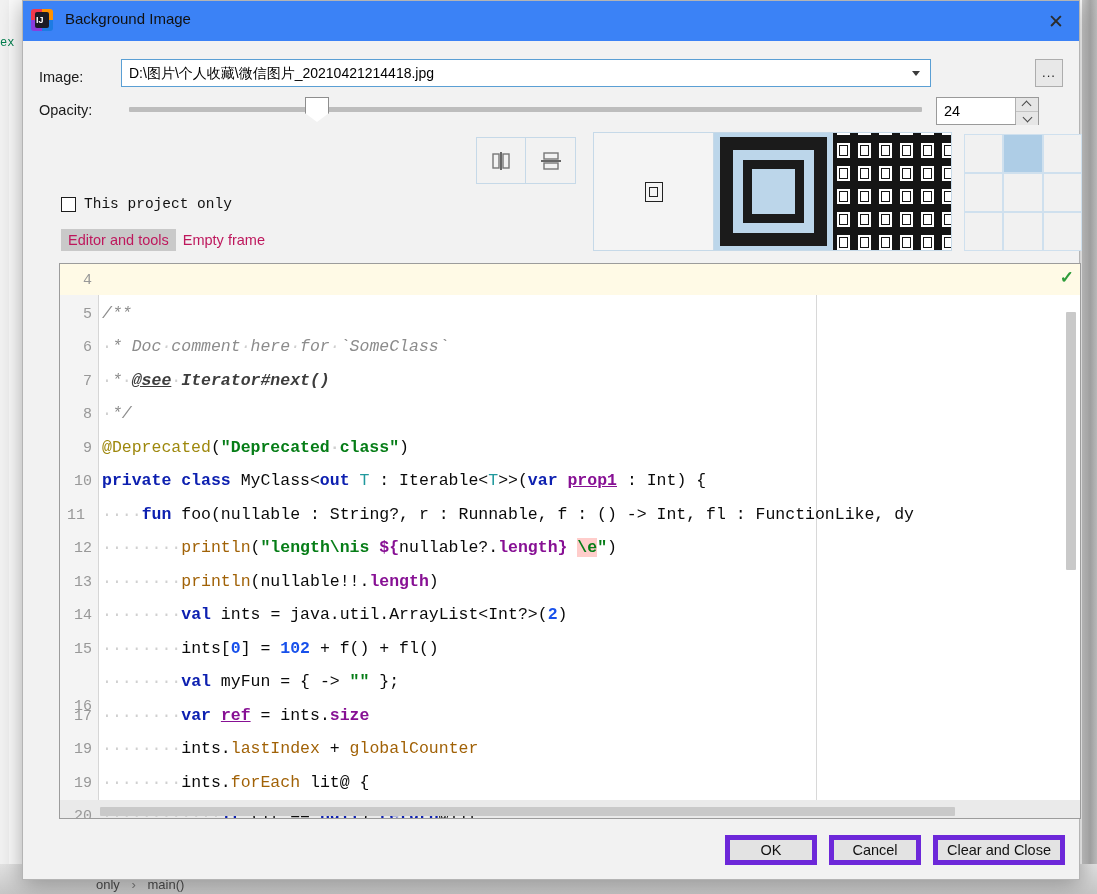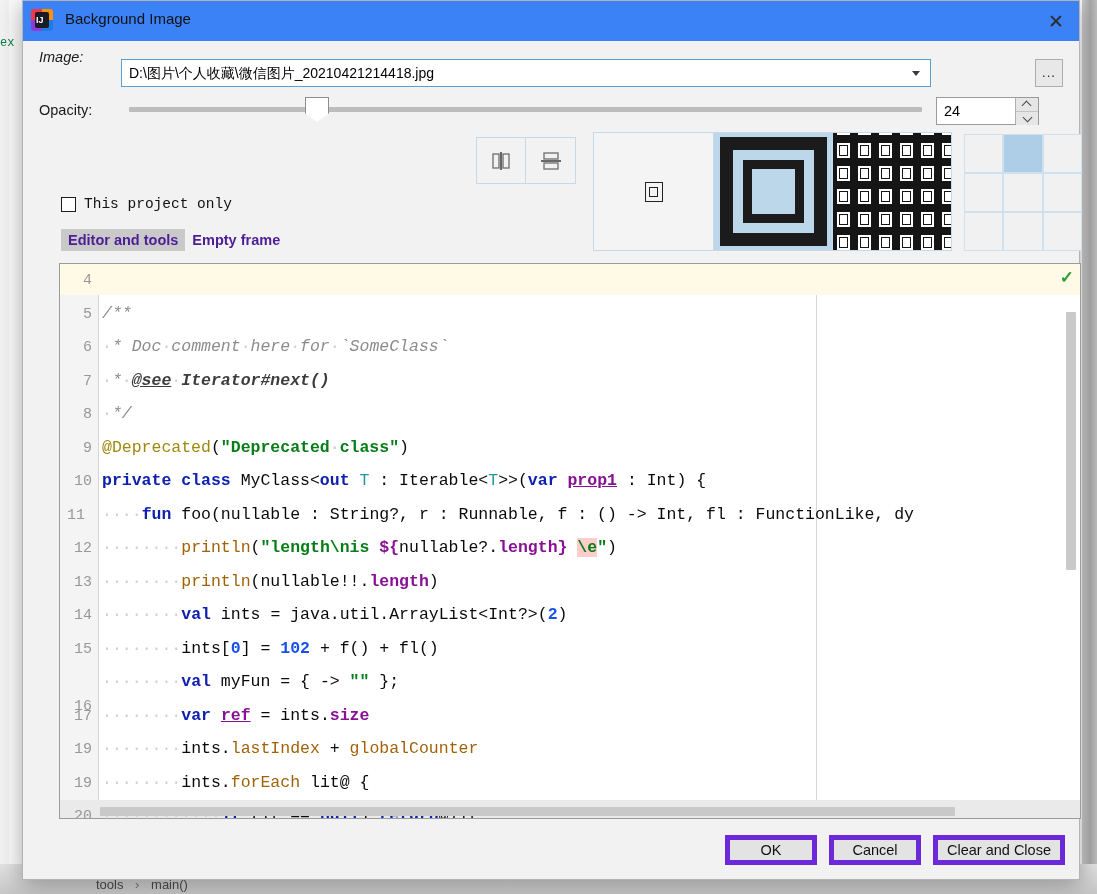--- a/index.html
+++ b/index.html
@@ -38,21 +38,21 @@
   .app-icon .inner{position:absolute;left:4px;top:3px;width:14px;height:16px;background:#1b1b25;border-radius:2px;}
   .app-icon .ij{position:absolute;left:5px;top:4px;color:#fff;font-size:9px;font-weight:bold;line-height:14px;}
   .title-text{position:absolute;left:42px;top:9px;font-size:15px;color:#111;}
   .close-btn{position:absolute;right:0;top:0;width:46px;height:40px;display:flex;align-items:center;justify-content:center;cursor:default;}
   .close-x{font-size:19px;color:#2b2b2b;line-height:1;}
 
   .row{position:absolute;}
   .field-label{font-size:14.5px;color:#1a1a1a;}
 
   
-  .lbl-image{left:16px;top:48px;font-style:italic;}
+  .lbl-image{left:16px;top:68px;}
   .combo{position:absolute;left:98px;top:58px;width:810px;height:28px;background:#fff;border:1px solid #5a9fd4;box-sizing:border-box;}
   .combo-text{position:absolute;left:7px;top:5px;font-size:14px;color:#000;white-space:nowrap;}
   .combo-caret{position:absolute;right:1px;top:1px;width:26px;height:24px;display:flex;align-items:center;justify-content:center;}
   .caret-dn{width:0;height:0;border-left:4.5px solid transparent;border-right:4.5px solid transparent;border-top:5px solid #3b3b3b;}
   .browse-btn{position:absolute;left:1012px;top:58px;width:28px;height:28px;background:#e8e8e8;border:1px solid #adadad;box-sizing:border-box;display:flex;align-items:center;justify-content:center;font-size:13px;color:#222;letter-spacing:1px;line-height:10px;}
 
   
   .lbl-opacity{left:16px;top:101px;}
   .slider-track{position:absolute;left:106px;top:106px;width:793px;height:5px;background:#bdbdbd;border-radius:1px;}
   .slider-thumb{position:absolute;left:282px;top:96px;width:24px;height:25px;}
@@ -91,21 +91,21 @@
   .anchor-cell{border:1px solid #cfe0ee;box-sizing:border-box;background:#f1f1f1;}
   .anchor-cell.sel{background:#aecde6;}
 
   
   .cbrow{position:absolute;left:38px;top:195px;display:flex;align-items:center;}
   .cbox{width:15px;height:15px;border:1.6px solid #1d1d1d;background:#fff;box-sizing:border-box;}
   .cblabel{margin-left:8px;font-size:14.5px;color:#111;font-family:Liberation Mono, monospace;}
 
   
   .tabs{position:absolute;left:38px;top:228px;display:flex;align-items:flex-end;}
-  .tab{font-size:14.5px;color:#4c1d95;padding:3px 7px;font-weight:bold;}
+  .tab{font-size:14.5px;color:#be185d;padding:3px 7px;}
   .tab.active{background:#c9c9c9;}
 
   
   .editor{position:absolute;left:36px;top:262px;width:1022px;height:556px;background:#fff;border:1px solid #9c9c9c;box-sizing:border-box;overflow:hidden;}
   .gutter{position:absolute;left:0;top:0;width:38px;height:554px;background:#f4f4f4;border-right:1px solid #d6d6d6;}
   .margin-guide{position:absolute;left:756px;top:0;width:1px;height:554px;background:#d8d8d8;}
   .ln{position:absolute;width:38px;text-align:right;padding-right:6px;box-sizing:border-box;font-family:"Liberation Mono", monospace;font-size:15px;color:#989898;}
   .cl{position:absolute;left:0;white-space:pre;font-family:"Liberation Mono", monospace;font-size:16.5px;color:#0a0a0a;letter-spacing:0px;}
   .row-hl{position:absolute;left:0;width:1020px;background:#fffae6;}
   .row-hl2{position:absolute;left:0;width:1020px;background:#eaeaea;}
@@ -138,21 +138,21 @@
 
 <div id="ide-bg">
   <div class="ide-left-strip"></div>
   <div class="ide-left-strip2"></div>
   <div class="ide-green-frag" style="left:0px;top:36px;">ex</div>
   <div class="ide-right-white"></div>
   <div class="ide-green-frag" style="left:1072px;top:38px;">t</div>
   <div class="ide-right-strip"></div>
   <div class="ide-bottom-bar"></div>
   <div class="ide-breadcrumb">
-    <span>tools</span>
+    <span>only</span>
     <span class="ide-crumb-sep">›</span>
     <span>main()</span>
   </div>
 </div>
 
 <div id="dialog">
 
   <div class="titlebar">
     <div class="app-icon">
       <div class="q1"></div>

